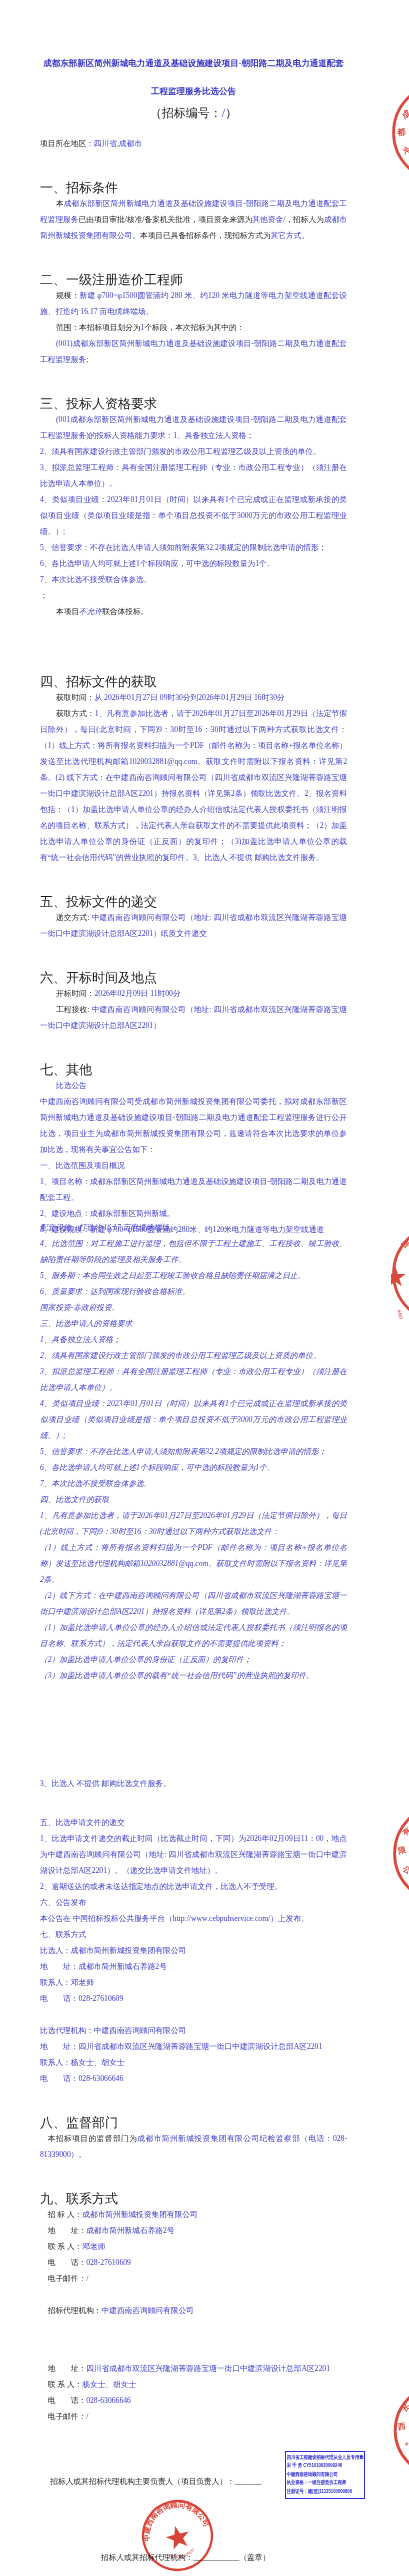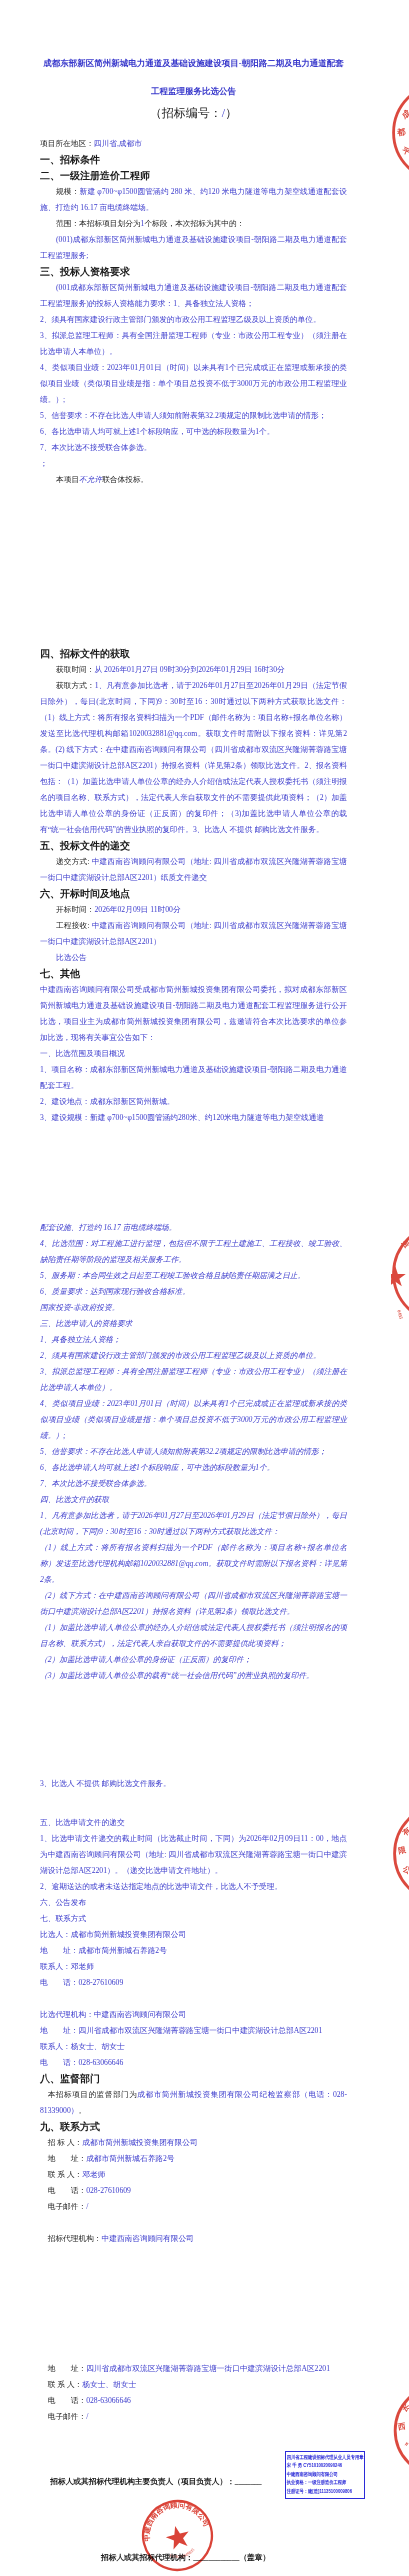--- a/index.html
+++ b/index.html
@@ -4,21 +4,21 @@
 <style>
   html,body{margin:0;padding:0;background:#e9e9e9;}
   .page{position:relative;width:409px;height:2890px;background:#ffffff;overflow:hidden;
         font-family:"Liberation Serif","DejaVu Serif",serif;}
   .sec{position:absolute;left:40px;width:307px;}
   .ln{font-size:7.7px;line-height:16px;color:#1c1c1c;text-align:justify;}
   .gap{width:100%;}
   .t-title{font-size:8.5px;line-height:28px;font-weight:bold;text-align:center;text-justify:none;text-align-last:center;}
   .t-title span{color:#3a3acc;}
   .t-sub{text-align:center;text-align-last:center;font-size:12px;line-height:16.5px;}
-  .h{font-weight:bold;font-size:10px;}
+  .h{font-weight:normal;font-size:13px;margin-top:28px;}
   .ind{text-indent:16px;}
   .ind1{text-indent:7.7px;}
   .sig1{padding-left:10.3px;text-align:left;}
   .sig2{padding-left:61px;text-align:left;margin-top:44px;}
   .b{color:#3a3acc;}
   .k{color:#1c1c1c;}
   .it{font-style:italic;}
   
   .bluebox{position:absolute;left:285px;top:2451px;width:78px;height:46px;border:1.5px solid #2b2bd8;
            background:transparent;z-index:5;}
@@ -35,20 +35,21 @@
 
 <div class="page">
 
   <div id="doc">
       <div class="sec" style="top: 49px;">
         <div class="ln t-title"><span class="b">成都东部新区简州新城电力通道及基础设施建设项目-朝阳路二期及电力通道配套工程监理服务比选公告</span></div>
         <div class="ln t-sub"><span class="k">（招标编号：</span><span class="b">/</span><span class="k">）</span></div>
         <div class="gap" style="height: 14.4px;"></div>
         <div class="ln "><span class="k">项目所在地区：</span><span class="b">四川省,成都市</span></div>
         <div class="ln h"><span class="k">一、招标条件</span></div>
+        <div class="ln ind"><span class="k">本</span><span class="b">成都东部新区简州新城电力通道及基础设施建设项目-朝阳路二期及电力通道配套工程监理服务</span><span class="k">已由项目审批/核准/备案机关批准，项目资金来源为</span><span class="b">其他资金/</span><span class="k">，招标人为</span><span class="b">成都市简州新城投资集团有限公司</span><span class="k">。本项目已具备招标条件，现招标方式为</span><span class="b">其它方式</span><span class="k">。</span></div>
         <div class="ln h"><span class="k">二、一级注册造价工程师</span></div>
         <div class="ln ind"><span class="k">规模：</span><span class="b">新建 φ700~φ1500圆管涵约 280 米、约120 米电力隧道等电力架空线通道配套设施、打造约 16.17 亩电缆终端场。</span></div>
         <div class="ln ind"><span class="k">范围：本招标项目划分为</span><span class="b">1</span><span class="k">个标段，本次招标为其中的：</span></div>
         <div class="ln ind"><span class="b">(001)成都东部新区简州新城电力通道及基础设施建设项目-朝阳路二期及电力通道配套工程监理服务;</span></div>
         <div class="ln h"><span class="k">三、投标人资格要求</span></div>
         <div class="ln ind"><span class="b">(001成都东部新区简州新城电力通道及基础设施建设项目-朝阳路二期及电力通道配套工程监理服务)的投标人资格能力要求：1、具备独立法人资格；</span></div>
         <div class="ln "><span class="b">2、须具有国家建设行政主管部门颁发的市政公用工程监理乙级及以上资质的单位。</span></div>
         <div class="ln "><span class="b">3、拟派总监理工程师：具有全国注册监理工程师（专业：市政公用工程专业）（须注册在比选申请人本单位）。</span></div>
         <div class="ln "><span class="b">4、类似项目业绩：2023年01月01日（时间）以来具有1个已完成或正在监理或新承接的类似项目业绩（类似项目业绩是指：单个项目总投资不低于3000万元的市政公用工程监理业绩。）;</span></div>
         <div class="ln "><span class="b">5、信誉要求：不存在比选人申请人须知前附表第32.2项规定的限制比选申请的情形；</span></div>
@@ -59,22 +60,22 @@
       </div>
       <div class="sec" style="top: 646px;">
         <div class="ln h"><span class="k">四、招标文件的获取</span></div>
         <div class="ln ind"><span class="k">获取时间：</span><span class="b">从 2026年01月27日 09时30分到2026年01月29日 16时30分</span></div>
         <div class="ln ind"><span class="k">获取方式：</span><span class="b">1、凡有意参加比选者，请于2026年01月27日至2026年01月29日（法定节假日除外），每日(北京时间，下同)9：30时至16：30时通过以下两种方式获取比选文件： （1）线上方式：将所有报名资料扫描为一个PDF（邮件名称为：项目名称+报名单位名称）发送至比选代理机构邮箱1020032881@qq.com。获取文件时需附以下报名资料：详见第2条。(2) 线下方式：在中建西南咨询顾问有限公司（四川省成都市双流区兴隆湖菁蓉路宝塘一街口中建滨湖设计总部A区2201）持报名资料（详见第2条）领取比选文件。2、报名资料包括：（1）加盖比选申请人单位公章的经办人介绍信或法定代表人授权委托书（须注明报名的项目名称、联系方式），法定代表人亲自获取文件的不需要提供此项资料；（2）加盖比选申请人单位公章的身份证（正反面）的复印件；（3)加盖比选申请人单位公章的载有“统一社会信用代码”的营业执照的复印件。3、比选人 不提供 邮购比选文件服务。</span></div>
         <div class="ln h"><span class="k">五、投标文件的递交</span></div>
         <div class="ln ind"><span class="k">递交方式: </span><span class="b">中建西南咨询顾问有限公司（地址: 四川省成都市双流区兴隆湖菁蓉路宝塘一街口中建滨湖设计总部A区2201）纸质文件递交</span></div>
         <div class="ln h"><span class="k">六、开标时间及地点</span></div>
         <div class="ln ind"><span class="k">开标时间：</span><span class="b">2026年02月09日 11时00分</span></div>
         <div class="ln ind"><span class="k">工程接收: </span><span class="b">中建西南咨询顾问有限公司（地址: 四川省成都市双流区兴隆湖菁蓉路宝塘一街口中建滨湖设计总部A区2201）</span></div>
+        <div class="ln h"><span class="k">七、其他</span></div>
         <div class="ln ind"><span class="b">比选公告</span></div>
-        <div class="ln h"><span class="k">七、其他</span></div>
         <div class="ln "><span class="b">中建西南咨询顾问有限公司受成都市简州新城投资集团有限公司委托，拟对成都东部新区简州新城电力通道及基础设施建设项目-朝阳路二期及电力通道配套工程监理服务进行公开比选，项目业主为成都市简州新城投资集团有限公司，兹邀请符合本次比选要求的单位参加比选，现将有关事宜公告如下：</span></div>
         <div class="ln "><span class="b">一、比选范围及项目概况</span></div>
         <div class="ln "><span class="b">1、项目名称：成都东部新区简州新城电力通道及基础设施建设项目-朝阳路二期及电力通道配套工程。</span></div>
         <div class="ln "><span class="b">2、建设地点：成都东部新区简州新城。</span></div>
         <div class="ln "><span class="b">3、建设规模：新建 φ700~φ1500圆管涵约280米、约120米电力隧道等电力架空线通道</span></div>
       </div>
       <div class="sec" style="top: 1220px; font-style: italic;">
         <div class="ln "><span class="b">配套设施、打造约 16.17 亩电缆终端场。</span></div>
         <div class="ln "><span class="b">4、比选范围：对工程施工进行监理，包括但不限于工程土建施工、工程接收、竣工验收、缺陷责任期等阶段的监理及相关服务工作。</span></div>
         <div class="ln "><span class="b">5、服务期：本合同生效之日起至工程竣工验收合格且缺陷责任期届满之日止。</span></div>
@@ -96,20 +97,21 @@
         <div class="ln "><span class="b">（2）加盖比选申请人单位公章的身份证（正反面）的复印件；</span></div>
         <div class="ln "><span class="b">（3）加盖比选申请人单位公章的载有“统一社会信用代码”的营业执照的复印件。</span></div>
       </div>
       <div class="sec" style="top: 1776px;">
         <div class="ln "><span class="b">3、比选人 不提供  邮购比选文件服务。</span></div>
         <div class="gap" style="height: 23px;"></div>
         <div class="ln "><span class="b">五、比选申请文件的递交</span></div>
         <div class="ln "><span class="b">1、比选申请文件递交的截止时间（比选截止时间，下同）为2026年02月09日11：00，地点为中建西南咨询顾问有限公司（地址: 四川省成都市双流区兴隆湖菁蓉路宝塘一街口中建滨湖设计总部A区2201）。（递交比选申请文件地址）。</span></div>
         <div class="ln "><span class="b">2、逾期送达的或者未送达指定地点的比选申请文件，比选人不予受理。</span></div>
         <div class="ln "><span class="b">六、公告发布</span></div>
+        <div class="ln "><span class="b">本公告在 中国招标投标公共服务平台（http://www.cebpubservice.com/）上发布。</span></div>
         <div class="ln "><span class="b">七、联系方式</span></div>
         <div class="ln "><span class="b">比选人：成都市简州新城投资集团有限公司</span></div>
         <div class="ln "><span class="b">地　　址：成都市简州新城石养路2号</span></div>
         <div class="ln "><span class="b">联系人：邓老师</span></div>
         <div class="ln "><span class="b">电　　话：028-27610609</span></div>
         <div class="gap" style="height: 16px;"></div>
         <div class="ln "><span class="b">比选代理机构：中建西南咨询顾问有限公司</span></div>
         <div class="ln "><span class="b">地　　址：四川省成都市双流区兴隆湖菁蓉路宝塘一街口中建滨湖设计总部A区2201</span></div>
         <div class="ln "><span class="b">联系人：杨女士、胡女士</span></div>
         <div class="ln "><span class="b">电　　话：028-63066646</span></div>
@@ -123,21 +125,21 @@
         <div class="ln ind1"><span class="k">电子邮件：</span><span class="b">/</span></div>
         <div class="gap" style="height: 16px;"></div>
         <div class="ln ind1"><span class="k">招标代理机构：</span><span class="b">中建西南咨询顾问有限公司</span></div>
       </div>
       <div class="sec" style="top: 2361px;">
         <div class="ln ind1"><span class="k">地　　址：</span><span class="b">四川省成都市双流区兴隆湖菁蓉路宝塘一街口中建滨湖设计总部A区2201</span></div>
         <div class="ln ind1"><span class="k">联 系 人：</span><span class="b">杨女士、胡女士</span></div>
         <div class="ln ind1"><span class="k">电　　话：</span><span class="b">028-63066646</span></div>
         <div class="ln ind1"><span class="k">电子邮件：</span><span class="b">/</span></div>
       </div>
-      <div class="sec" style="top: 2474px; font-weight: bold;">
+      <div class="sec" style="top: 2474px;">
         <div class="ln sig1"><span class="k">招标人或其招标代理机构主要负责人（项目负责人）：</span><span class="k">_______</span></div>
         <div class="gap" style="height: 16px;"></div>
         <div class="ln sig2"><span class="k">招标人或其招标代理机构：</span><span class="k">____________</span><span class="k">（盖章）</span></div>
       </div>
     </div>
 
   <div class="bluebox">
     <div class="bluebox-in">
       <div>四川省工程建设招标代理从业人员专用章</div>
       <div>宋 千 勇 CY51010020090246</div>

